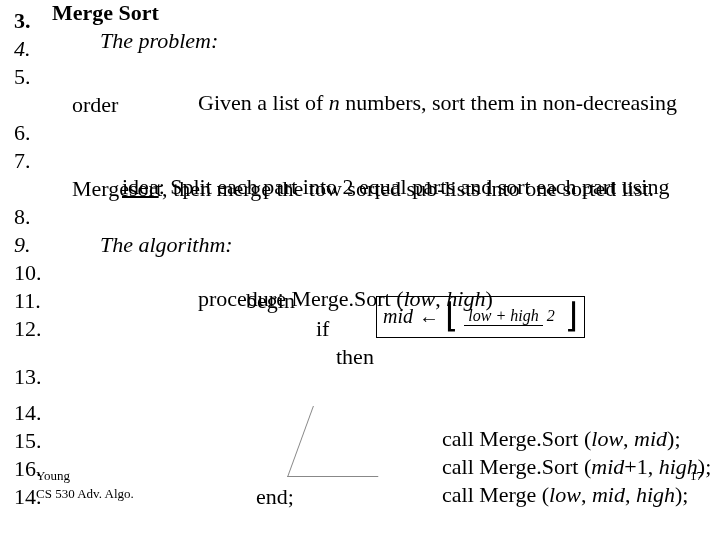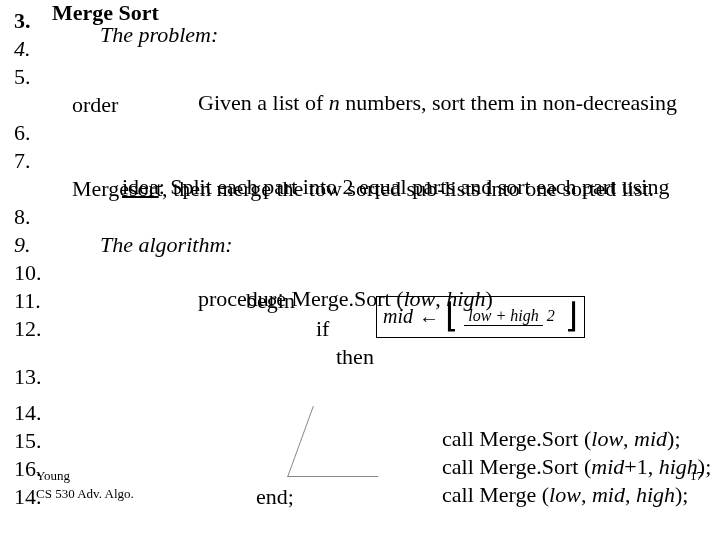--- a/index.html
+++ b/index.html
@@ -73,21 +73,21 @@
 </style>
 </head>
 <body>
 
 <div class="slide">
 
   <div class="num bold body" style="top:8px;">3.</div>
   <div class="row bold body" style="top:0; left:52px;">Merge Sort</div>
 
   <div class="num ital body" style="top:36px;">4.</div>
-  <div class="row ital body" style="top:22px; left:100px;">The problem:</div>
+  <div class="row ital body" style="top:28px; left:100px;">The problem:</div>
 
   <div class="num body" style="top:64px;">5.</div>
   <div class="row body" style="top:64px; left:176px;">
     <span>Given a list of </span><span class="ital">n</span><span> numbers, sort them in non-decreasing</span>
   </div>
   <div class="row body" style="top:92px; left:72px;">order</div>
 
   <div class="num body" style="top:120px;">6.</div>
 
   <div class="num body" style="top:148px;">7.</div>

